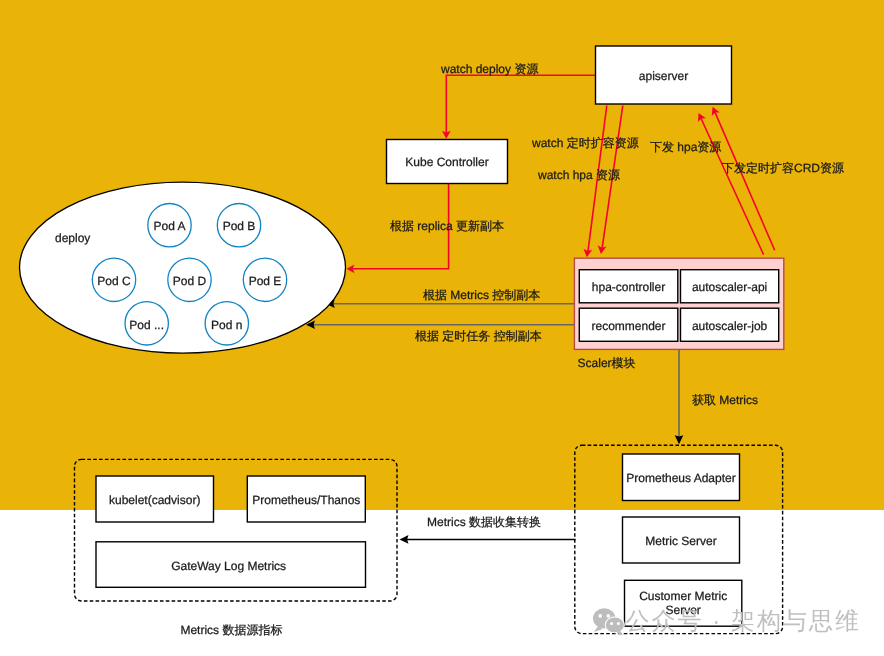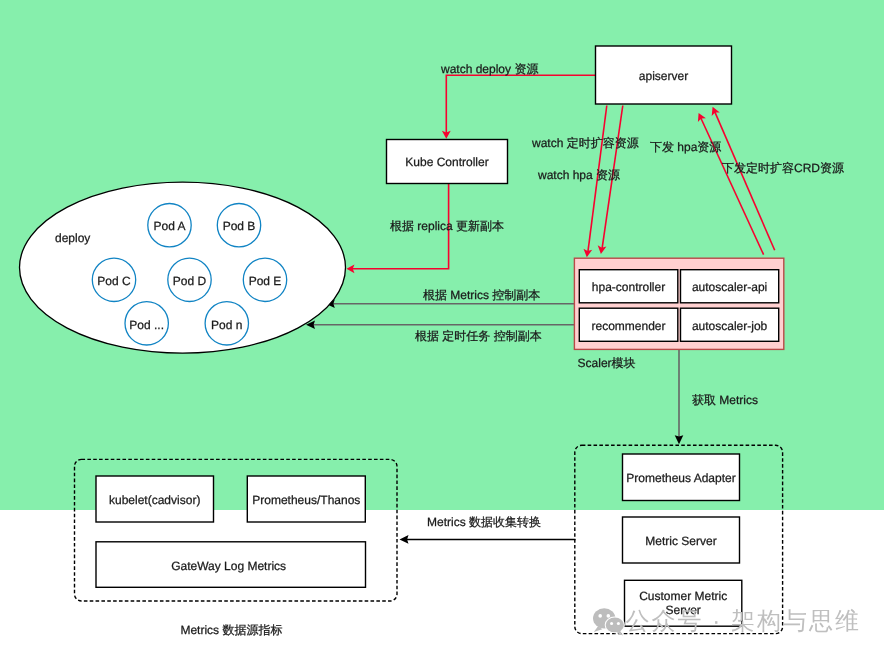--- a/index.html
+++ b/index.html
@@ -13,21 +13,21 @@
   body {
     width: 884px;
     height: 656px;
     overflow: hidden;
     font-family: "Liberation Sans", sans-serif;
   }
   #diagram-root {
     position: relative;
     width: 884px;
     height: 510px;
-    background: #86efac;
+    background: #eab308;
   }
   svg#diagram {
     display: block;
     width: 884px;
     height: 656px;
   }
   .node-label {
     font-family: "Liberation Sans", sans-serif;
     font-size: 12px;
     paint-order: stroke fill;

